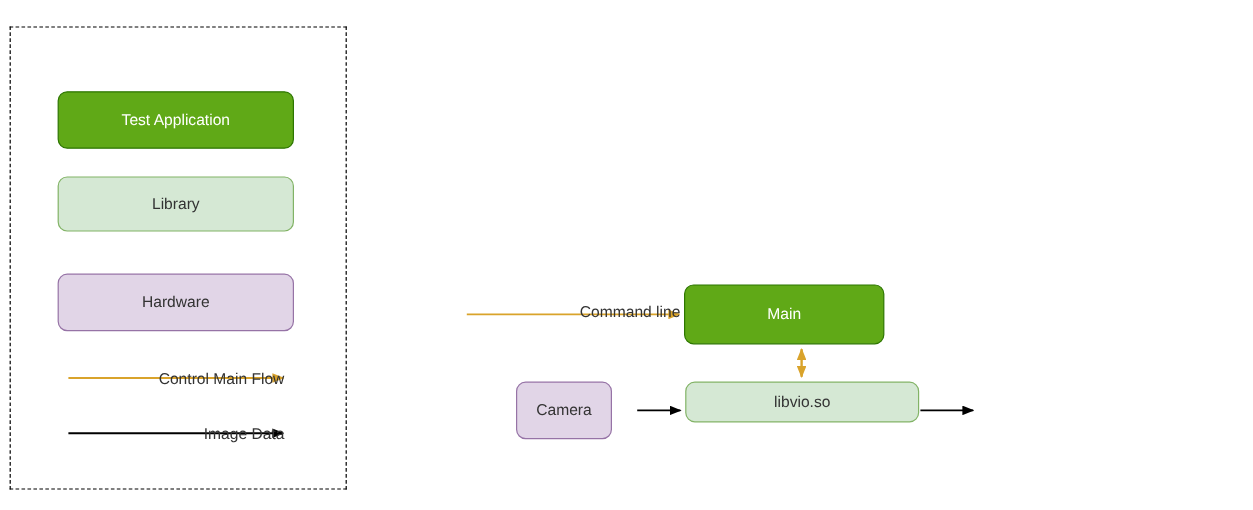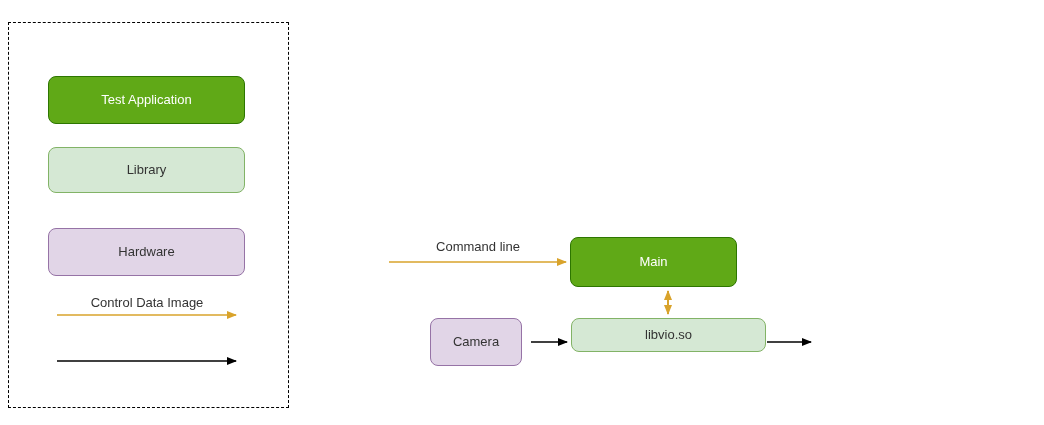--- a/index.html
+++ b/index.html
@@ -64,29 +64,30 @@
     border: 1px dashed #000000;
     box-sizing: border-box;
   }
 
   #legend-test-app { left: 48px;  top: 76px;  width: 197px; height: 48px; }
   #legend-library  { left: 48px;  top: 147px; width: 197px; height: 46px; }
   #legend-hardware { left: 48px;  top: 228px; width: 197px; height: 48px; }
 
   .flow-label {
     position: absolute;
-    text-align: center;
+    text-align: right;
     white-space: nowrap;
+    margin-top: 13px;
   }
   #label-control-flow { left: 57px;  top: 295px; width: 180px; }
   #label-image-data   { left: 57px;  top: 341px; width: 180px; }
   #label-command-line { left: 389px; top: 239px; width: 178px; }
 
   #node-main   { left: 570px; top: 237px; width: 167px; height: 50px; }
-  #node-camera { left: 430px; top: 318px; width: 92px;  height: 48px; }
+  #node-camera { left: 430px; top: 318px; width: 80px;  height: 48px; }
   #node-libvio { left: 571px; top: 318px; width: 195px; height: 34px; }
   #node-gdt    { left: 815px; top: 318px; width: 197px; height: 47px; }
 </style>
 </head>
 <body>
 
 <div class="canvas">
 
   <svg class="edges" viewBox="0 0 1044 425" xmlns="http://www.w3.org/2000/svg">
     <defs>
@@ -115,21 +116,22 @@
   <div class="box app" id="legend-test-app">
     <span>Test Application</span>
   </div>
   <div class="box library" id="legend-library">
     <span>Library</span>
   </div>
   <div class="box hardware" id="legend-hardware">
     <span>Hardware</span>
   </div>
 
-  <div class="flow-label" id="label-control-flow">Control Data Image</div>
+  <div class="flow-label" id="label-control-flow">Control Main Flow</div>
+  <div class="flow-label" id="label-image-data">Image Data</div>
 
   <div class="flow-label" id="label-command-line">Command line</div>
 
   <div class="box app" id="node-main">
     <span>Main</span>
   </div>
   <div class="box hardware" id="node-camera">
     <span>Camera</span>
   </div>
   <div class="box library" id="node-libvio">

